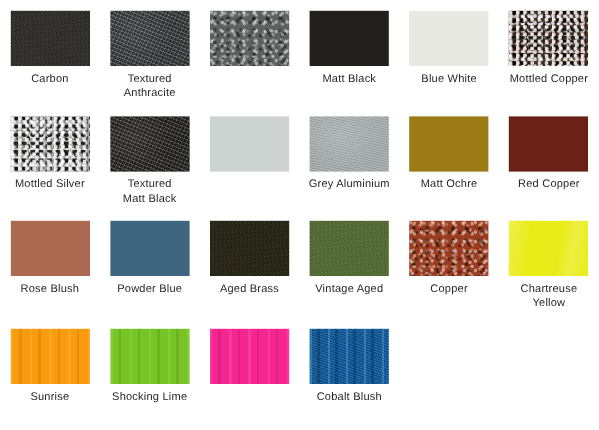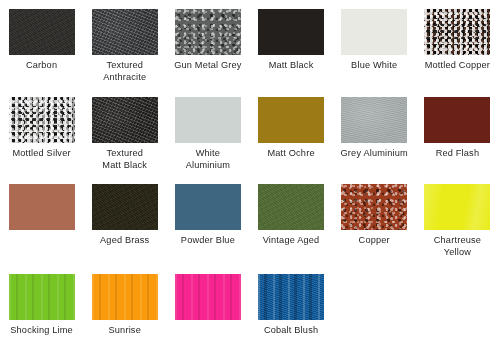--- a/index.html
+++ b/index.html
@@ -143,21 +143,20 @@
         <div class="swatch-chip tex-coarse" style="background: rgb(62, 65, 67);">
           <div class="grain"></div>
         </div>
         <div class="swatch-label">Textured
 Anthracite</div>
       </div>
       <div class="swatch-cell">
         <div class="swatch-chip tex-mottle" style="background: rgb(93, 96, 95);">
           <div class="grain"></div>
         </div>
-        <div class="swatch-label">Gun Metal Grey</div>
       </div>
       <div class="swatch-cell">
         <div class="swatch-chip tex-none" style="background: rgb(35, 31, 29);"></div>
         <div class="swatch-label">Matt Black</div>
       </div>
       <div class="swatch-cell">
         <div class="swatch-chip tex-none" style="background: rgb(232, 233, 227);"></div>
         <div class="swatch-label">Blue White</div>
       </div>
       <div class="swatch-cell">
@@ -174,80 +173,79 @@
       </div>
       <div class="swatch-cell">
         <div class="swatch-chip tex-coarse" style="background: rgb(42, 40, 38);">
           <div class="grain"></div>
         </div>
         <div class="swatch-label">Textured
 Matt Black</div>
       </div>
       <div class="swatch-cell">
         <div class="swatch-chip tex-none" style="background: rgb(204, 211, 209);"></div>
-        <div class="swatch-label">White
-Aluminium</div>
+      </div>
+      <div class="swatch-cell">
+        <div class="swatch-chip tex-metallic" style="background: rgb(166, 173, 172);">
+          <div class="grain"></div>
+        </div>
+        <div class="swatch-label">Grey Aluminium</div>
       </div>
       <div class="swatch-cell">
         <div class="swatch-chip tex-none" style="background: rgb(156, 122, 22);"></div>
         <div class="swatch-label">Matt Ochre</div>
       </div>
       <div class="swatch-cell">
-        <div class="swatch-chip tex-metallic" style="background: rgb(166, 173, 172);">
-          <div class="grain"></div>
-        </div>
-        <div class="swatch-label">Grey Aluminium</div>
-      </div>
-      <div class="swatch-cell">
         <div class="swatch-chip tex-none" style="background: rgb(106, 34, 24);"></div>
-        <div class="swatch-label">Red Flash</div>
+        <div class="swatch-label">Red Copper</div>
       </div>
       <div class="swatch-cell">
         <div class="swatch-chip tex-none" style="background: rgb(173, 106, 82);"></div>
-      </div>
-      <div class="swatch-cell">
-        <div class="swatch-chip tex-fine" style="background: rgb(35, 32, 15);">
-          <div class="grain"></div>
-        </div>
-        <div class="swatch-label">Aged Brass</div>
+        <div class="swatch-label">Rose Blush</div>
       </div>
       <div class="swatch-cell">
         <div class="swatch-chip tex-none" style="background: rgb(63, 102, 128);"></div>
         <div class="swatch-label">Powder Blue</div>
       </div>
       <div class="swatch-cell">
+        <div class="swatch-chip tex-fine" style="background: rgb(35, 32, 15);">
+          <div class="grain"></div>
+        </div>
+        <div class="swatch-label">Aged Brass</div>
+      </div>
+      <div class="swatch-cell">
         <div class="swatch-chip tex-fine" style="background: rgb(79, 106, 48);">
           <div class="grain"></div>
         </div>
         <div class="swatch-label">Vintage Aged</div>
       </div>
       <div class="swatch-cell">
         <div class="swatch-chip tex-mottle" style="background: rgb(156, 60, 30);">
           <div class="grain"></div>
         </div>
         <div class="swatch-label">Copper</div>
       </div>
       <div class="swatch-cell">
         <div class="swatch-chip tex-gloss" style="background: rgb(233, 236, 24);">
           <div class="grain"></div>
         </div>
         <div class="swatch-label">Chartreuse
 Yellow</div>
       </div>
       <div class="swatch-cell">
+        <div class="swatch-chip tex-streak" style="background: rgb(249, 155, 12);">
+          <div class="grain"></div>
+        </div>
+        <div class="swatch-label">Sunrise</div>
+      </div>
+      <div class="swatch-cell">
         <div class="swatch-chip tex-streak" style="background: rgb(119, 196, 37);">
           <div class="grain"></div>
         </div>
         <div class="swatch-label">Shocking Lime</div>
-      </div>
-      <div class="swatch-cell">
-        <div class="swatch-chip tex-streak" style="background: rgb(249, 155, 12);">
-          <div class="grain"></div>
-        </div>
-        <div class="swatch-label">Sunrise</div>
       </div>
       <div class="swatch-cell">
         <div class="swatch-chip tex-streak" style="background: rgb(246, 37, 143);">
           <div class="grain"></div>
         </div>
       </div>
       <div class="swatch-cell">
         <div class="swatch-chip tex-streak-grain" style="background: rgb(12, 90, 158);">
           <div class="grain"></div>
         </div>

